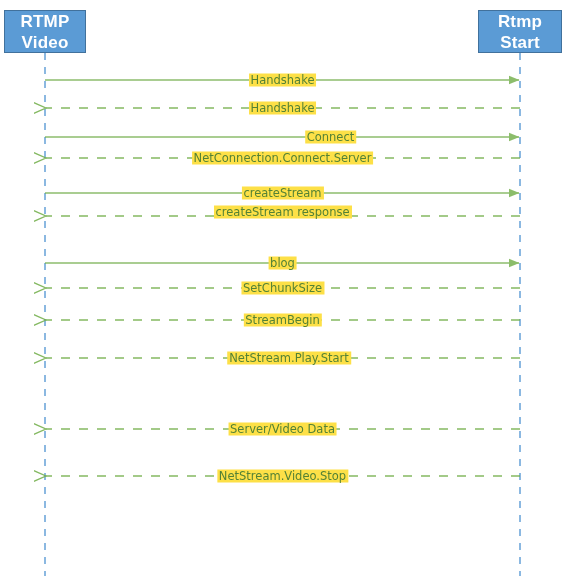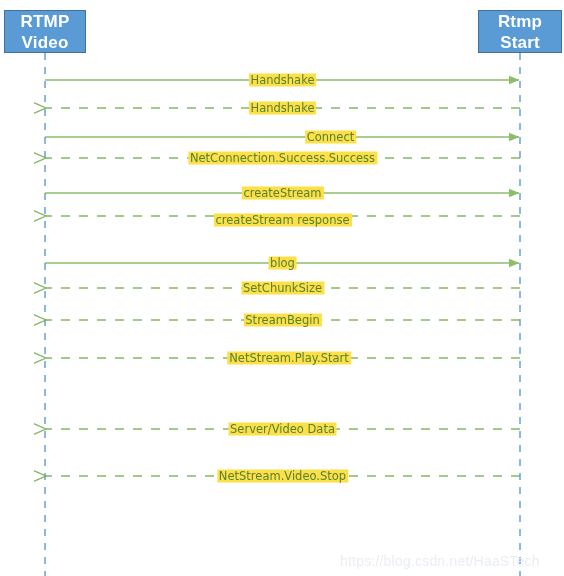--- a/index.html
+++ b/index.html
@@ -110,26 +110,25 @@
       <div class="participant" style="left: 478px; top: 10px; width: 84px; height: 43px;">
         <span class="pname">Rtmp</span>
         <span class="pname">Start</span>
       </div>
     </div>
 
   <div id="labels">
       <div class="msg-label" style="left: 282.5px; top: 80px;">Handshake</div>
       <div class="msg-label" style="left: 282.5px; top: 108px;">Handshake</div>
       <div class="msg-label" style="left: 282.5px; top: 137px; margin-left: 48px;">Connect</div>
-      <div class="msg-label" style="left: 282.5px; top: 158px;">NetConnection.Success.Success</div>
+      <div class="msg-label" style="left: 282.5px; top: 158px;">NetConnection.Connect.Server</div>
       <div class="msg-label" style="left: 282.5px; top: 193px;">createStream</div>
-      <div class="msg-label" style="left: 282.5px; top: 220px;">createStream response</div>
+      <div class="msg-label" style="left: 282.5px; top: 212px;">createStream response</div>
       <div class="msg-label" style="left: 282.5px; top: 263px;">blog</div>
       <div class="msg-label" style="left: 282.5px; top: 288px;">SetChunkSize</div>
       <div class="msg-label" style="left: 282.5px; top: 320px;">StreamBegin</div>
       <div class="msg-label" style="left: 289px; top: 358px;">NetStream.Play.Start</div>
       <div class="msg-label" style="left: 282.5px; top: 429px;">Server/Video Data</div>
       <div class="msg-label" style="left: 282.5px; top: 476px;">NetStream.Video.Stop</div>
     </div>
 
-  <div class="watermark" id="watermark" style="left: 340px; top: 553px; color: rgb(233, 238, 244);">https://blog.csdn.net/HaaSTech</div>
 
 </div>
 
 </body></html>

